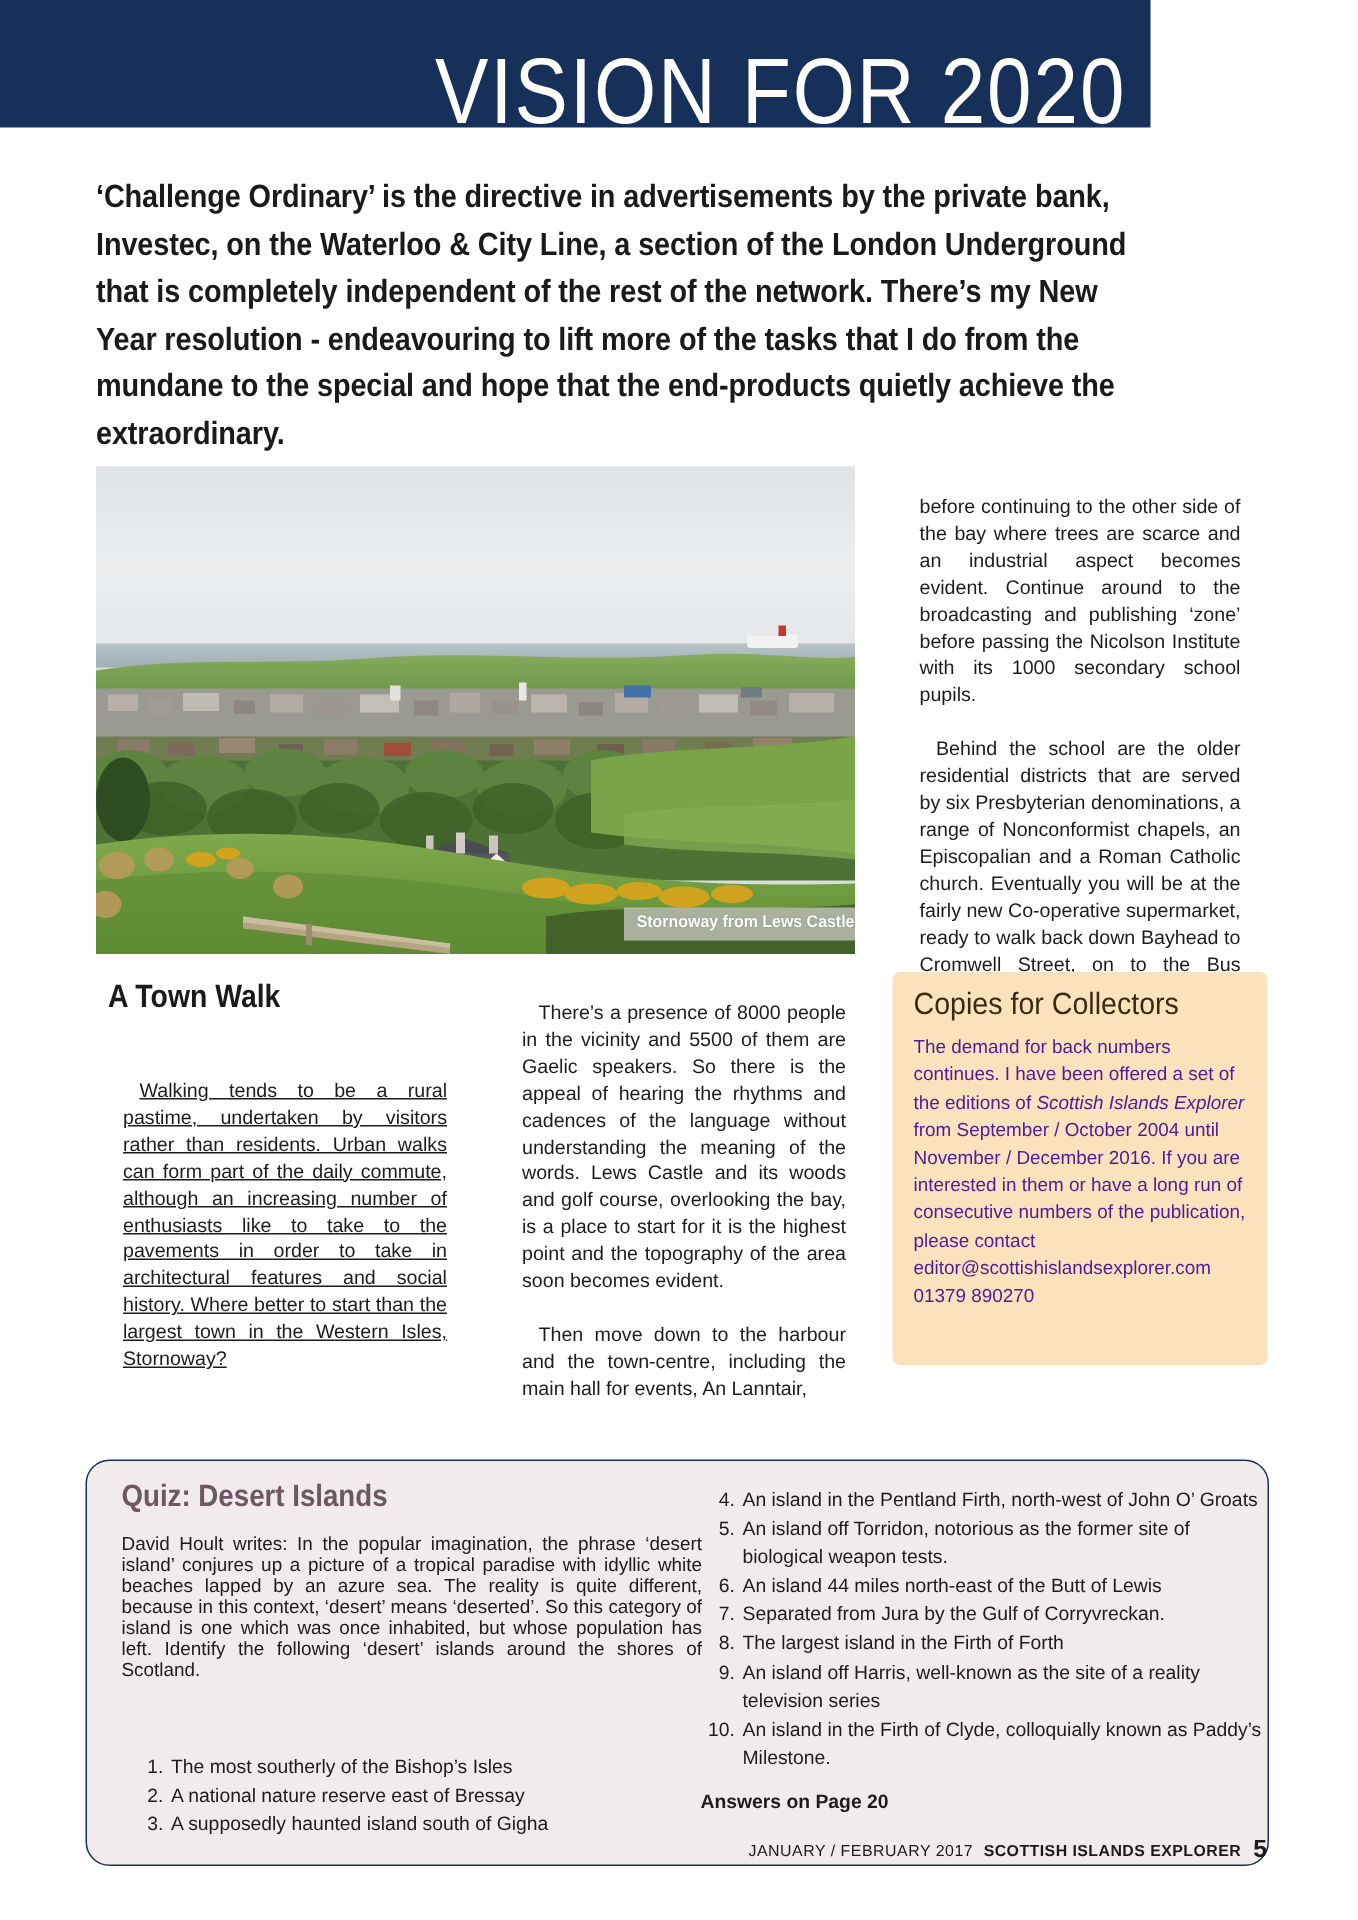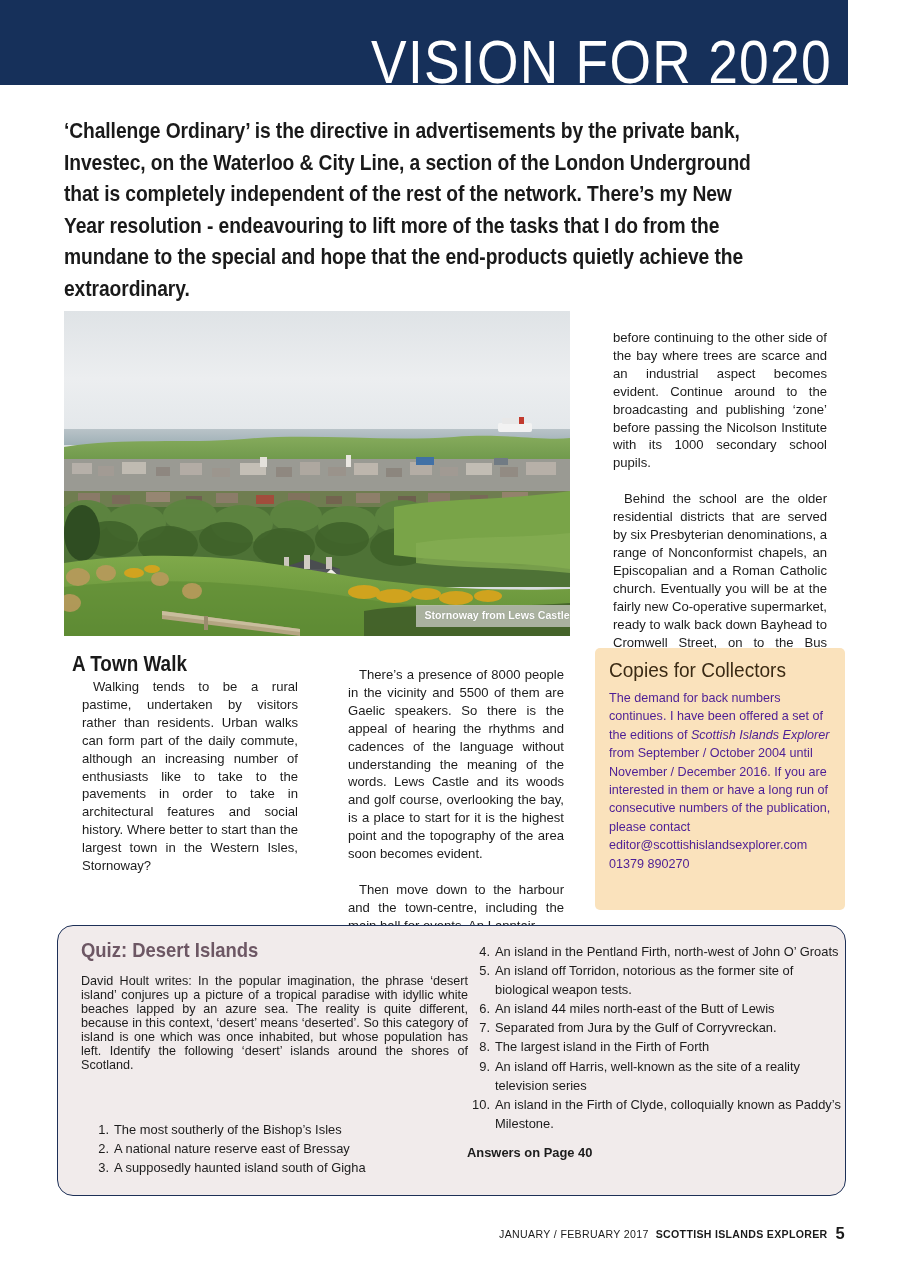--- a/index.html
+++ b/index.html
@@ -7,21 +7,21 @@
     width:905px;height:1280px;
     background:#ffffff;
     font-family:"Liberation Sans", sans-serif;
     position:relative;
     overflow:hidden;
     -webkit-font-smoothing:antialiased;
   }
 
   
   .header-banner{
-    position:absolute;left:0;top:0;width:848px;height:85px;
+    position:absolute;left:0;top:0;width:767px;height:85px;
     background:#16305a;
   }
   .header-title{
     position:absolute;right:16px;bottom:-8px;
     color:#ffffff;
     font-family:"Liberation Sans", sans-serif;
     font-size:62px;
     font-weight:300;
     letter-spacing:1.5px;
     line-height:1;
@@ -70,21 +70,21 @@
     font-family:"Liberation Sans", sans-serif;
     font-size:13.1px;
     line-height:17.9px;
     color:#1c1c1c;
     text-align:justify;
     text-justify:inter-word;
   }
   .col-text p{margin:18px;text-indent:11px;}
   .col-text p.noindent{text-indent:0;}
 
-  #col-left{ position:absolute;left:64px;top:660px;width:252px; }
+  #col-left{ position:absolute;left:64px;top:700px;width:252px;text-decoration:underline; }
   #col-mid{  position:absolute;left:330px;top:648px;width:252px; }
   #col-right{position:absolute;left:595px;top:311px;width:250px; }
 
   .section-head{
     position:absolute;left:72px;top:652px;
     font-family:"Liberation Sans", sans-serif;
     font-weight:bold;
     font-size:21.5px;
     color:#1a1a1a;
     transform:scaleX(0.88);
@@ -114,21 +114,21 @@
   .collectors-body{
     font-family:"Liberation Sans", sans-serif;
     font-size:12.6px;
     line-height:18.4px;
     color:#4c1d95;
   }
   .collectors-body i{font-style:italic;}
 
   
   .quiz-box{
-    position:absolute;left:57px;top:925px;width:789px;height:271px;
+    position:absolute;left:57px;top:973px;width:789px;height:271px;
     background:#f1ebeb;
     border:1.6px solid #1d3057;
     border-radius:16px;
     box-sizing:border-box;
   }
   .quiz-title{
     position:absolute;left:23px;top:12px;
     font-family:"Liberation Sans", sans-serif;
     font-weight:bold;
     font-size:20.5px;
@@ -403,20 +403,20 @@
     <div class="quiz-item">
       <span class="num">9.</span>
       <span class="txt">An island off Harris, well-known as the site of a reality television series</span>
     </div>
     <div class="quiz-item">
       <span class="num">10.</span>
       <span class="txt">An island in the Firth of Clyde, colloquially known as Paddy’s Milestone.</span>
     </div>
   </div>
 
-  <div class="answers-note">Answers on Page 40</div>
+  <div class="answers-note">Answers on Page 20</div>
 </div>
 
 <div class="footer">
   <span class="issue">JANUARY / FEBRUARY 2017</span>
   <span class="mag">SCOTTISH ISLANDS EXPLORER</span>
   <span class="pg">5</span>
 </div>
 
 </body></html>

